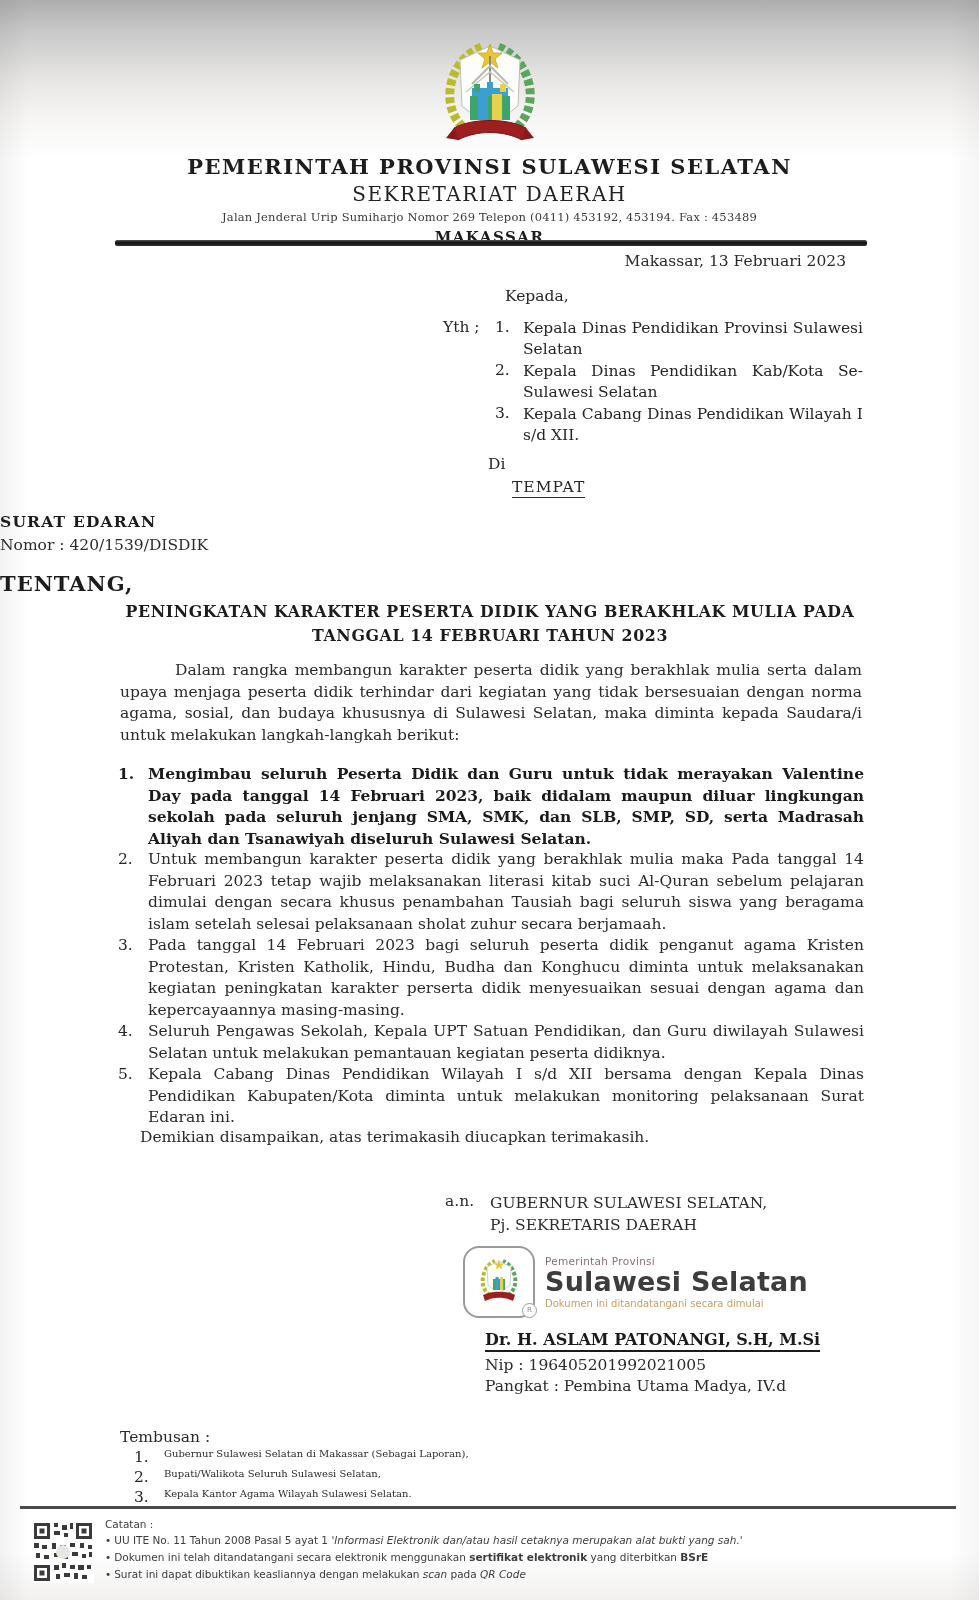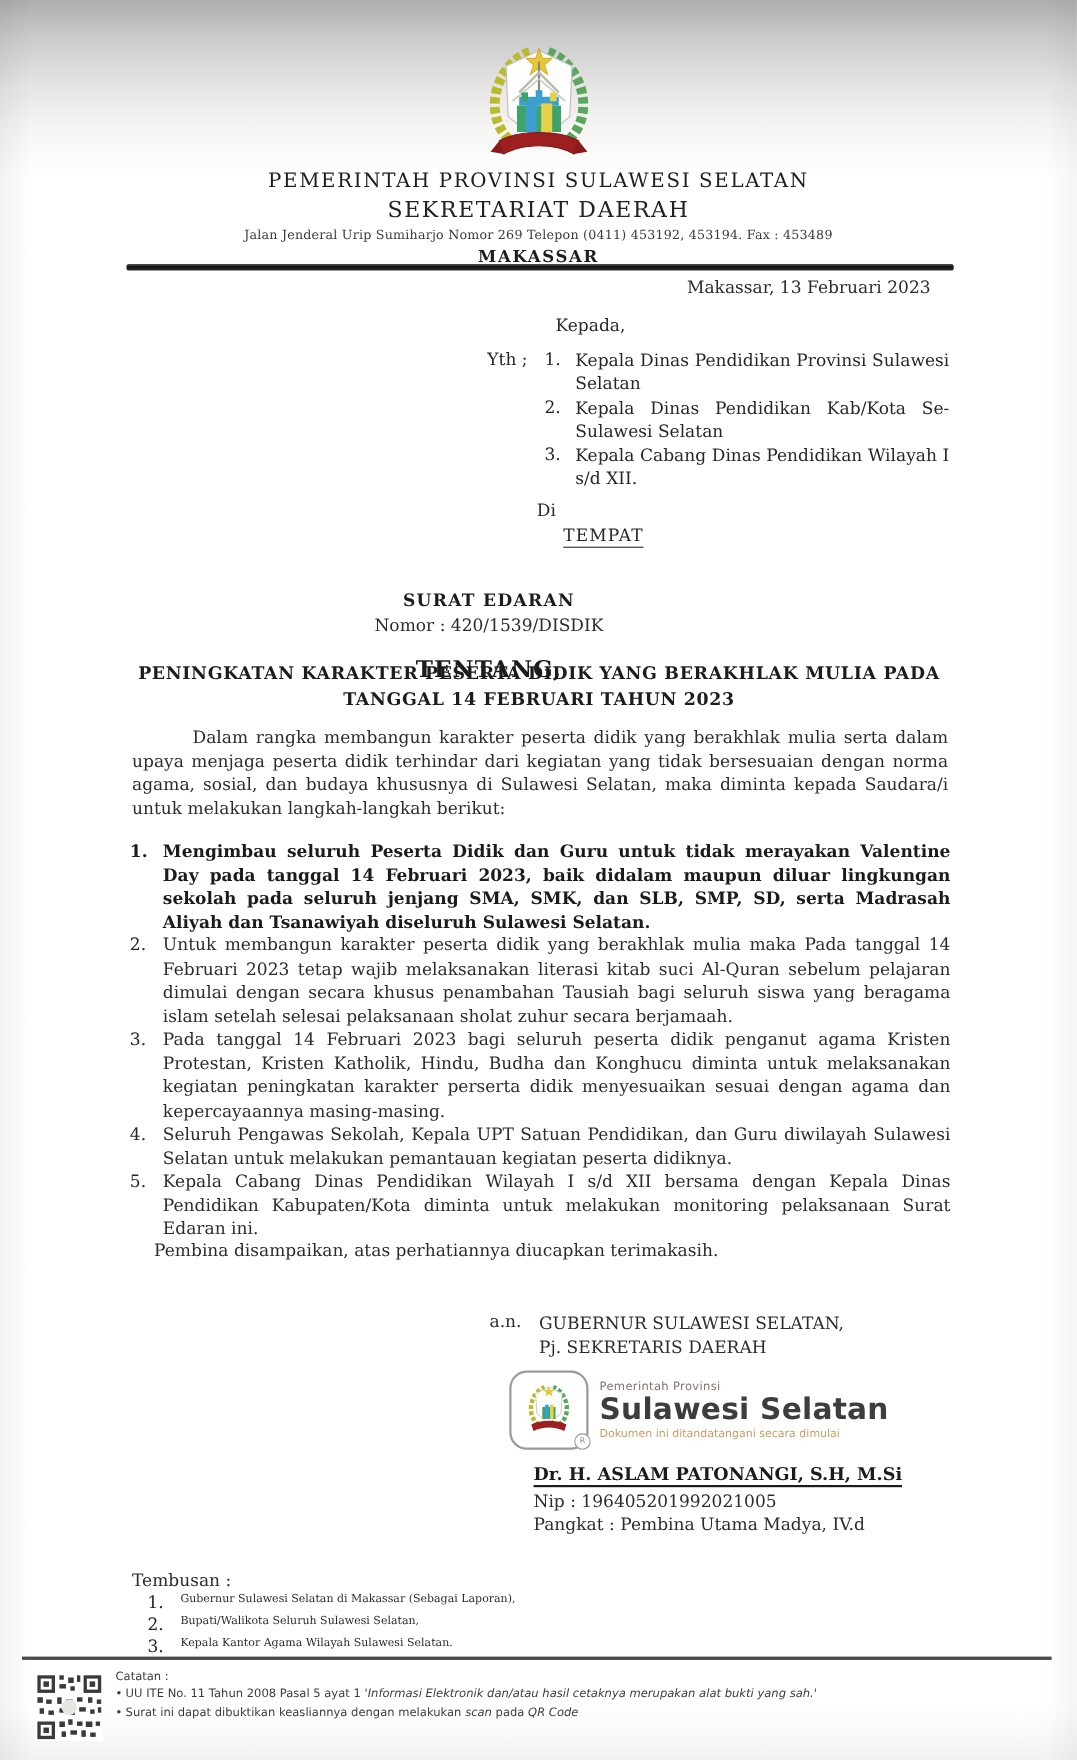--- a/index.html
+++ b/index.html
@@ -16,21 +16,21 @@
     background:linear-gradient(180deg,#aeaeae 0%,#c9c9c9 2%,#e7e6e5 5%,#f7f6f5 7.5%,#ffffff 10%,#ffffff 97%,#f2f1f0 100%);
   }
   .edge-shade{
     position:absolute;inset:0;
     background:linear-gradient(90deg,rgba(0,0,0,0.05),rgba(0,0,0,0) 3%,rgba(0,0,0,0) 97%,rgba(0,0,0,0.04));
     pointer-events:none;
   }
   
   .letterhead{position:absolute;top:36px;left:0;width:100%;text-align:center;}
   .crest{display:block;margin:0 auto 4px auto;}
-  .gov-name{font-size:18px;font-weight:normal;letter-spacing:1.5px;color:#1d1d1d;}
+  .gov-name{font-size:21px;font-weight:bold;letter-spacing:1.5px;color:#1d1d1d;}
   .dept-name{font-size:20px;letter-spacing:1.5px;margin-top:3px;color:#222;}
   .addr{font-size:11.5px;margin-top:4px;color:#3a3a3a;letter-spacing:.2px;}
   .city{font-size:15px;font-weight:bold;letter-spacing:1.5px;margin-top:4px;color:#1d1d1d;}
   .rule-thick{
     position:absolute;top:240px;left:115px;width:752px;height:6px;
     background:linear-gradient(180deg,#555 0%,#111 45%,#333 100%);
     border-radius:2px;
   }
   
   .dateline{position:absolute;top:252px;left:0;width:846px;text-align:right;font-size:15.5px;color:#2b2b2b;}
@@ -38,21 +38,21 @@
   .yth-block{position:absolute;top:318px;left:443px;width:420px;}
   .yth-row{display:flex;}
   .yth-label{font-size:15.5px;width:52px;flex:none;}
   .r-list{flex:1;}
   .r-row{display:flex;margin-bottom:1px;}
   .r-num{width:28px;flex:none;font-size:15.5px;}
   .r-text{flex:1;font-size:15.5px;line-height:21px;text-align:justify;}
   .di{position:absolute;top:455px;left:488px;font-size:15.5px;}
   .tempat{position:absolute;top:478px;left:512px;font-size:15.5px;letter-spacing:1px;border-bottom:1.5px solid #2b2b2b;padding-bottom:1px;}
   
-  .subject{position:absolute;top:536px;left:0;width:889px;text-align:center;}
+  .subject{position:absolute;top:512px;left:0;width:889px;}
   .doc-type{font-size:15.5px;font-weight:bold;letter-spacing:1.2px;color:#1c1c1c;}
   .doc-number{font-size:15.5px;margin-top:5px;color:#2b2b2b;}
   .tentang{font-size:21px;font-weight:bold;letter-spacing:1px;margin-top:17px;color:#1c1c1c;}
   .title{position:absolute;top:600px;left:90px;width:800px;text-align:center;font-size:15.8px;font-weight:bold;line-height:24px;letter-spacing:.6px;color:#1c1c1c;}
   
   .opening{position:absolute;top:660px;left:120px;width:742px;font-size:15.5px;line-height:21.5px;text-align:justify;text-indent:55px;color:#2b2b2b;}
   .nlist{position:absolute;top:763px;left:118px;width:746px;}
   .n-row{display:flex;}
   .n-num{width:30px;flex:none;font-size:15.5px;line-height:21.5px;}
   .n-text{flex:1;font-size:15.5px;line-height:21.5px;text-align:justify;color:#2b2b2b;}
@@ -186,21 +186,21 @@
     <div class="n-row">
       <span class="n-num">4.</span>
       <div class="n-text">Seluruh Pengawas Sekolah, Kepala UPT Satuan Pendidikan, dan Guru diwilayah Sulawesi Selatan untuk melakukan pemantauan kegiatan peserta didiknya.</div>
     </div>
     <div class="n-row">
       <span class="n-num">5.</span>
       <div class="n-text">Kepala Cabang Dinas Pendidikan Wilayah I s/d XII bersama dengan Kepala Dinas Pendidikan  Kabupaten/Kota diminta untuk melakukan monitoring pelaksanaan Surat Edaran ini.</div>
     </div>
   </div>
 
-  <div class="closing">Pembina disampaikan, atas perhatiannya diucapkan terimakasih.</div>
+  <div class="closing">Demikian disampaikan, atas terimakasih diucapkan terimakasih.</div>
 
   <div class="sig-an">
     <span class="an">a.n.</span>
     <div class="sig-lines">
       <div>GUBERNUR SULAWESI SELATAN,</div>
       <div>Pj. SEKRETARIS DAERAH</div>
     </div>
   </div>
 
   <div class="stamp">
@@ -292,15 +292,16 @@
       <rect x="7.5" y="7.5" width="5" height="5"></rect>
         <rect x="49.5" y="7.5" width="5" height="5"></rect>
         <rect x="7.5" y="49.5" width="5" height="5"></rect>
     </g>
     <circle cx="31" cy="31" r="7" fill="#e7e7e2"></circle>
   </svg>
 
   <div class="catatan">
     <div class="c-label">Catatan :</div>
     <div class="c-note"><span class="bullet">•</span><span>UU ITE No. 11 Tahun 2008 Pasal 5 ayat 1 </span><span class="it">'Informasi Elektronik dan/atau hasil cetaknya merupakan alat bukti yang sah.'</span></div>
+    <div class="c-note"><span class="bullet">•</span><span>Dokumen ini telah ditandatangani secara elektronik menggunakan </span><span class="bd">sertifikat elektronik</span><span> yang diterbitkan </span><span class="bd">BSrE</span></div>
     <div class="c-note"><span class="bullet">•</span><span>Surat ini dapat dibuktikan keasliannya dengan melakukan </span><span class="it">scan</span><span> pada </span><span class="it">QR Code</span></div>
   </div>
 </div>
 
 </body></html>

